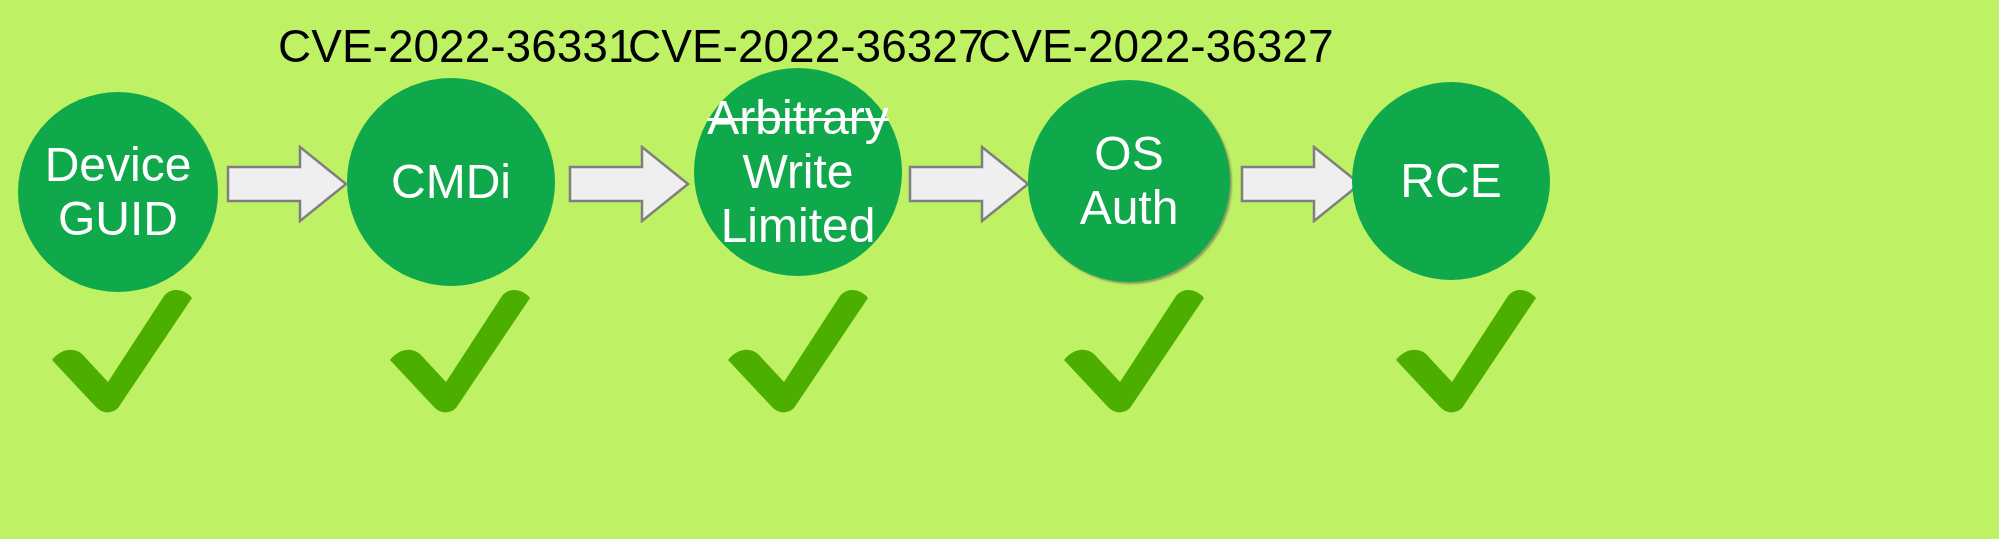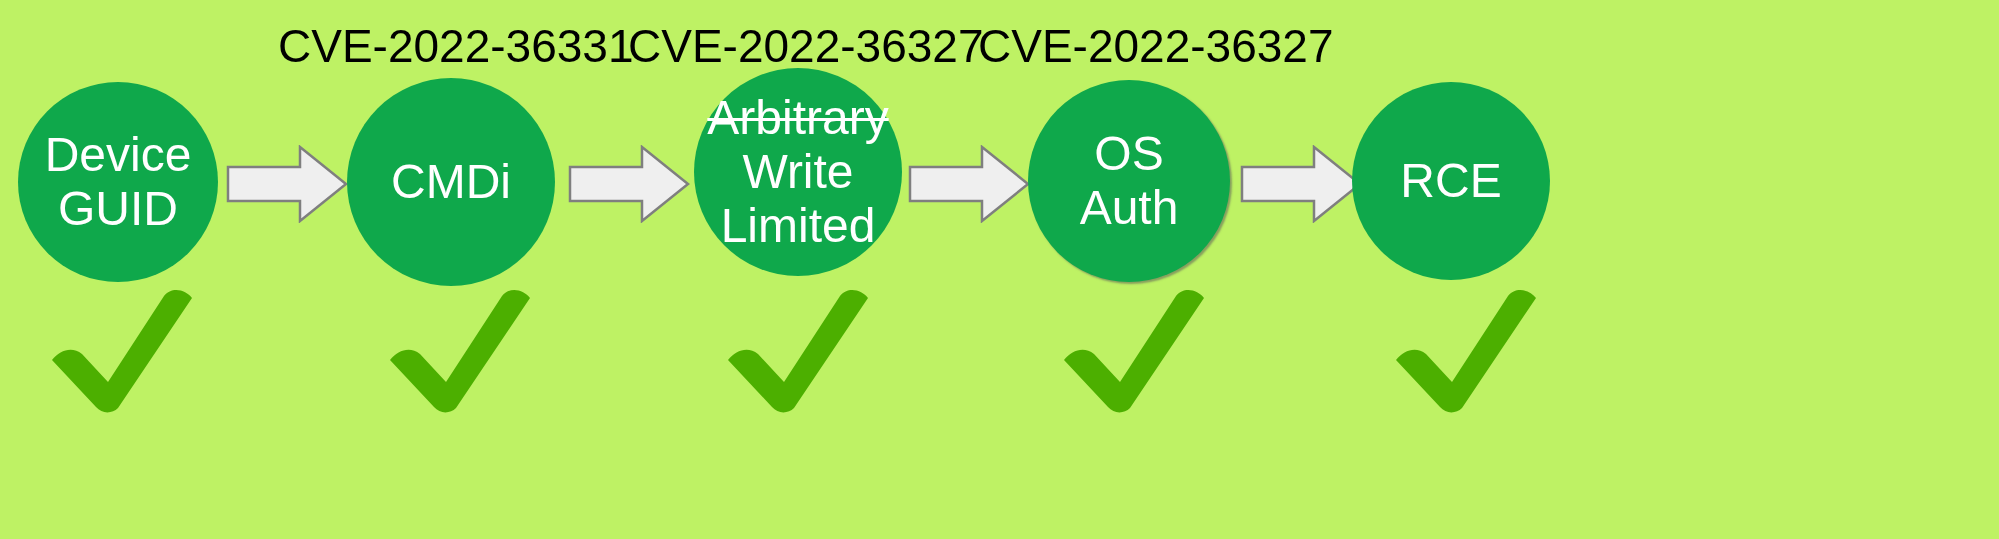--- a/index.html
+++ b/index.html
@@ -84,21 +84,21 @@
 <body>
 
 <div id="canvas">
 
   <div class="cve-label" style="left: 278px; width: 340px;">CVE-2022-36331</div>
 
   <div class="cve-label" style="left: 628px; width: 340px;">CVE-2022-36327</div>
 
   <div class="cve-label" style="left: 978px; width: 340px;">CVE-2022-36327</div>
 
-  <div class="node" style="left: 18px; top: 82px; width: 200px; height: 200px;">
+  <div class="node" style="left: 18px; top: 92px; width: 200px; height: 200px;">
     <div class="node-text">
       <span>Device</span>
     </div>
     <div class="node-text">
       <span>GUID</span>
     </div>
   </div>
 
   <div class="arrow" style="left: 226px; top: 145px;">
     <svg width="122" height="78" viewBox="0 0 122 78" xmlns="http://www.w3.org/2000/svg">

